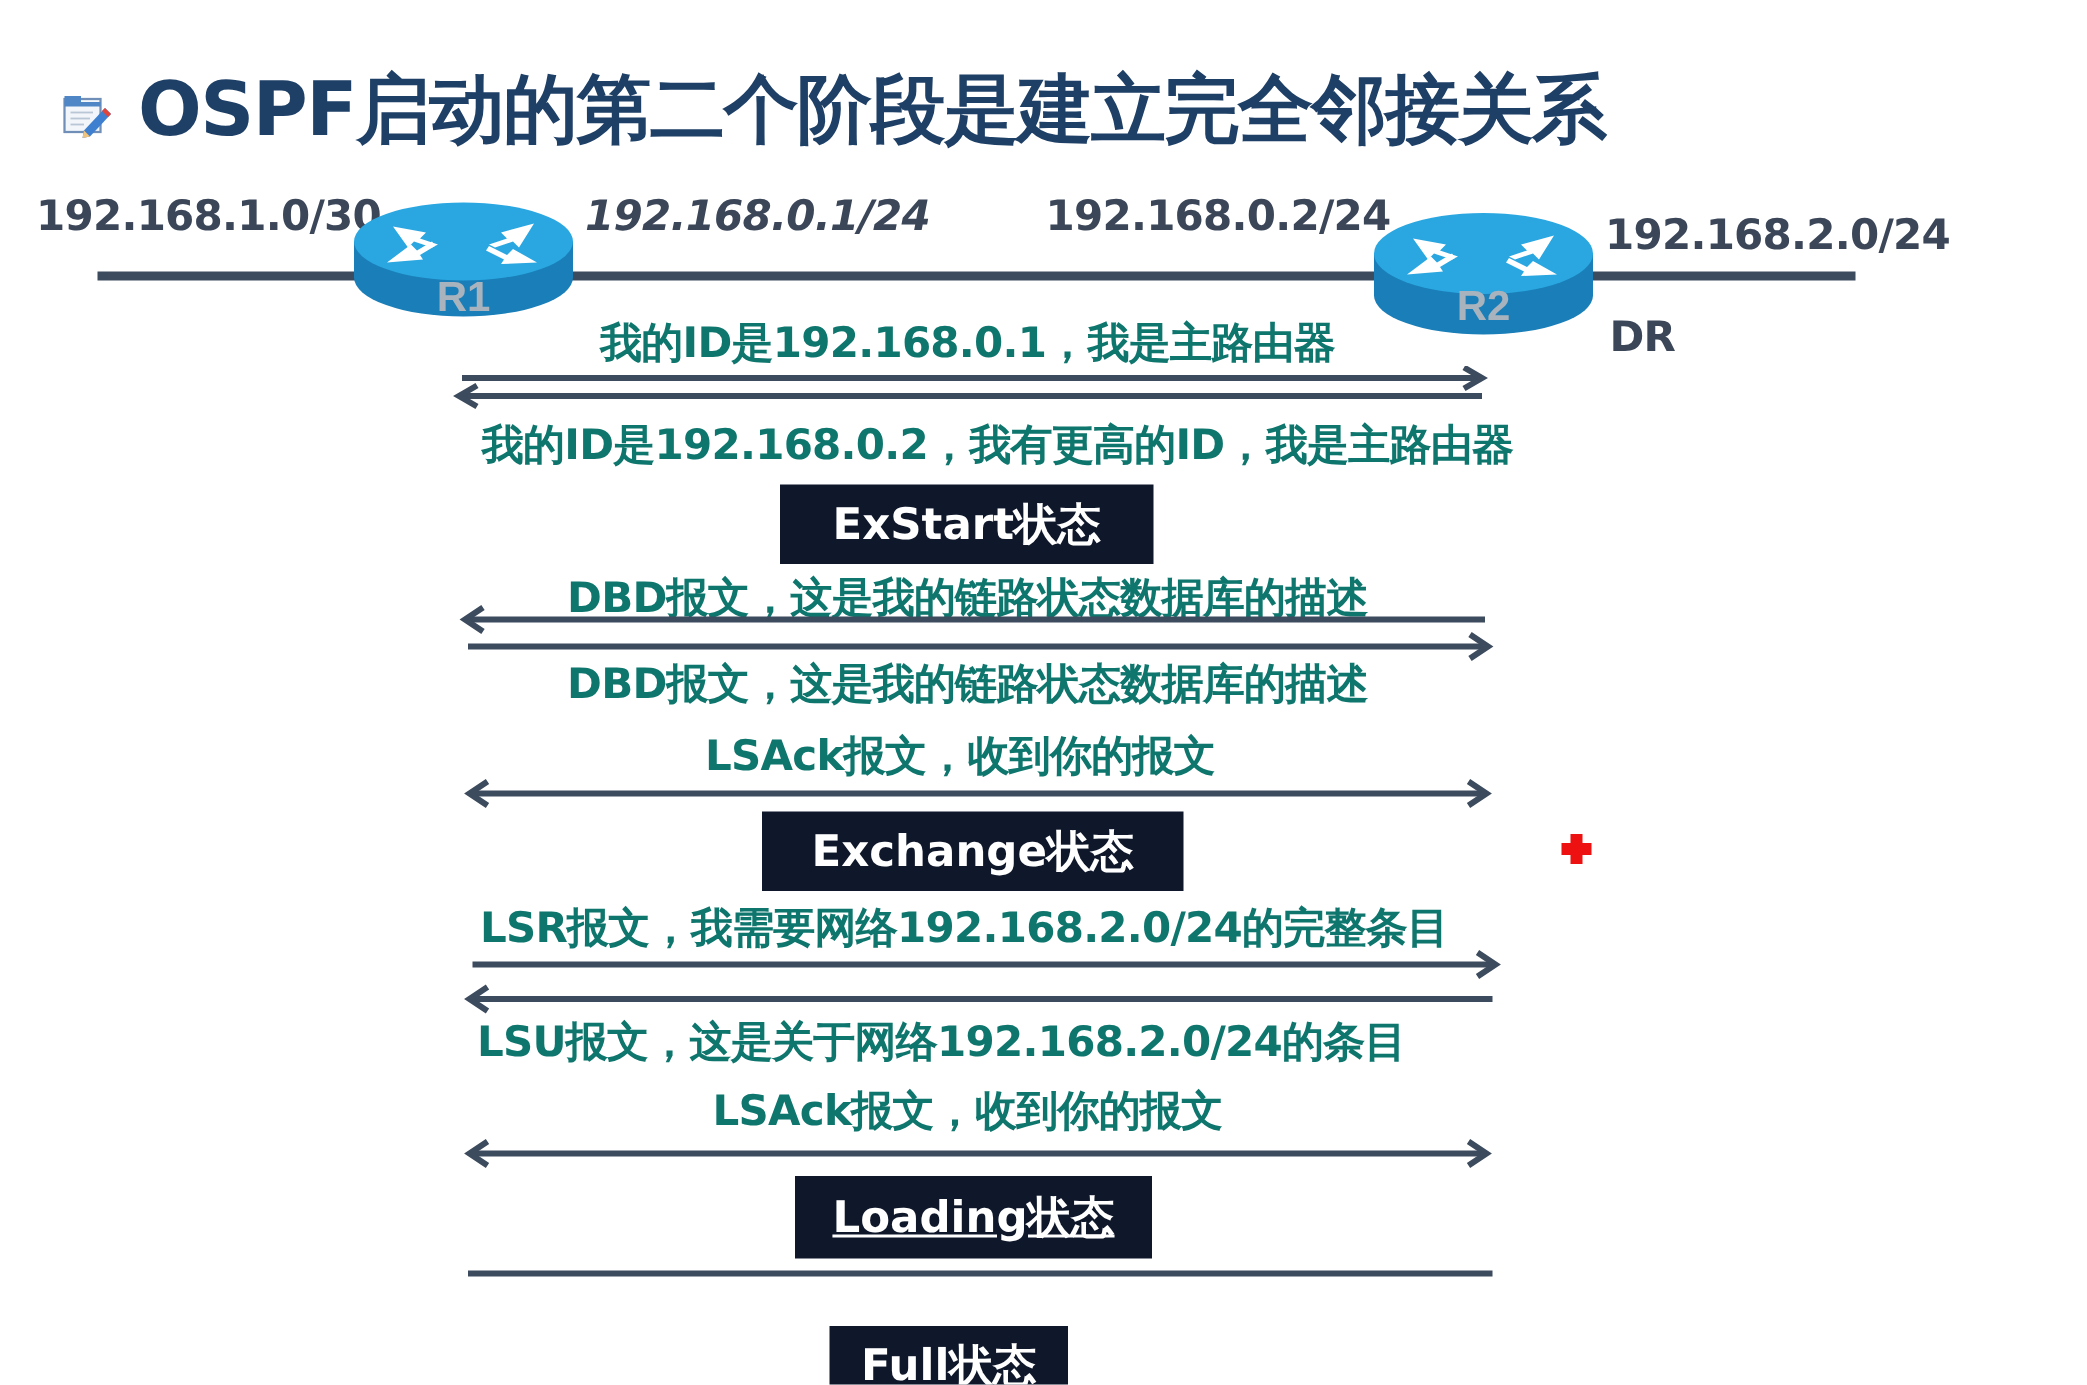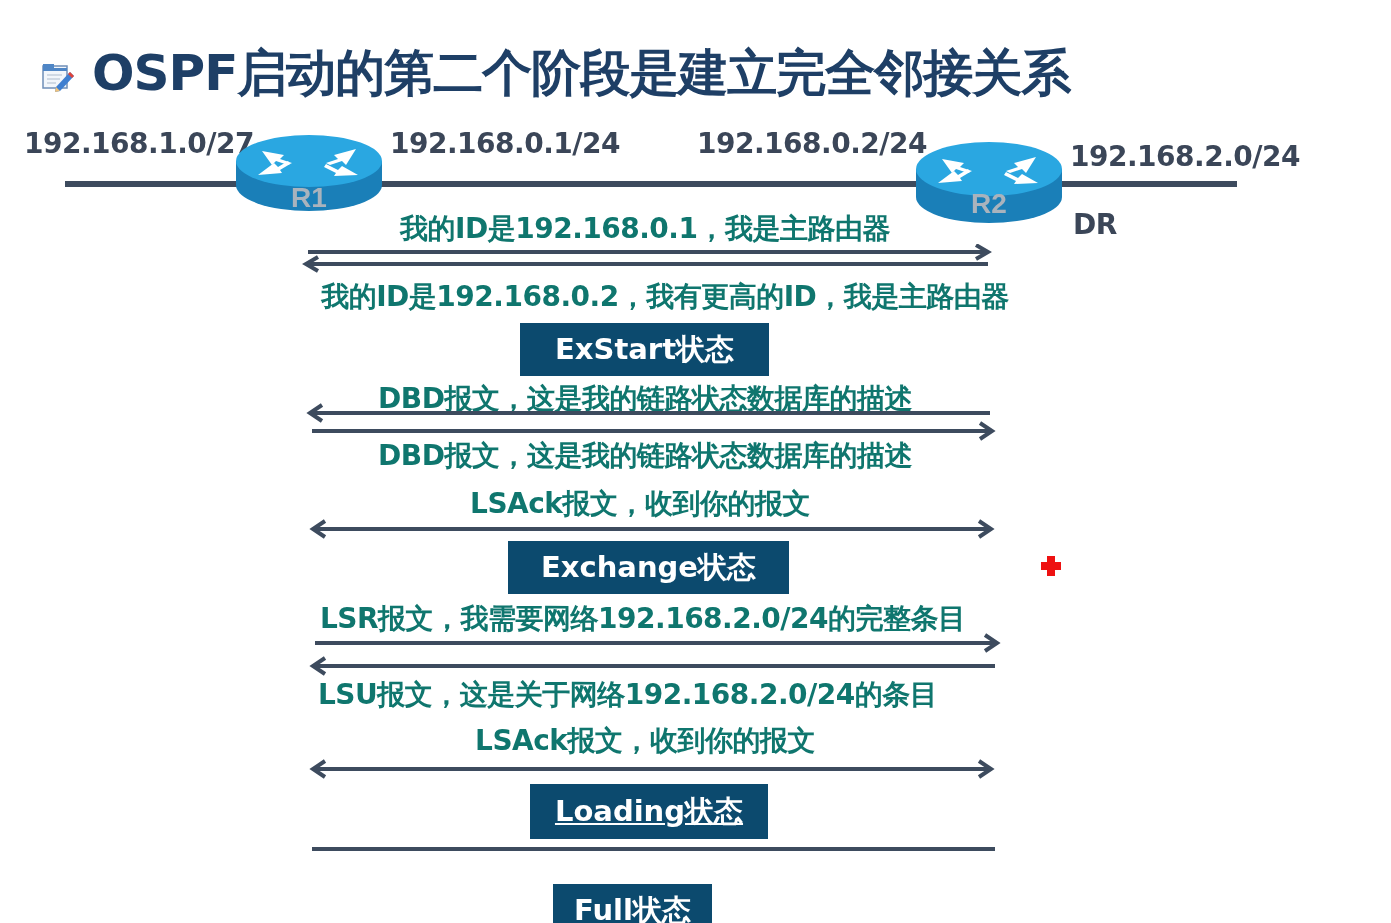--- a/index.html
+++ b/index.html
@@ -2,21 +2,21 @@
 <html><head>
 <meta charset="utf-8">
 <style>
   html, body { margin:0; padding:0; background:#ffffff; }
   body { width:1391px; height:923px; position:relative; overflow:hidden;
          font-family:"DejaVu Sans","Liberation Sans",sans-serif; color:#3b4658; }
   .abs { position:absolute; }
   .title { left:92px; top:40px; font-size:50px; font-weight:bold; color:#1e3f66; letter-spacing:-1px; white-space:nowrap;text-align:right; }
   .ip { font-size:28px; font-weight:bold; color:#3b4658; white-space:nowrap; letter-spacing:-0.5px; }
   .msg { font-size:28px; font-weight:bold; color:#0f766e; white-space:nowrap; letter-spacing:-0.5px; text-align:center; }
-  .state { background:#0c4a6e; color:#ffffff; font-size:29px; font-weight:bold; display:flex; align-items:center; justify-content:center; white-space:nowrap; }
+  .state { background:#0f172a; color:#ffffff; font-size:29px; font-weight:bold; display:flex; align-items:center; justify-content:center; white-space:nowrap; }
   .router-label { font-family:"Liberation Sans",sans-serif; font-size:28px; font-weight:bold; fill:#a9b3bd; }
   .marker { left:1040px; top:555px; width:20px; height:20px; }
 </style>
 </head>
 <body>
 
 <div class="abs" style="left:40px;top:60px;width:36px;height:36px;">
   <svg width="36" height="36" viewBox="0 0 36 36">
     <rect x="3" y="6" width="24" height="22" fill="#f2f6fb" stroke="#6f8fb8" stroke-width="1.5"></rect>
     <rect x="3" y="4" width="11" height="5" fill="#4f86c6"></rect>
@@ -27,22 +27,22 @@
     <polygon points="30,12 34,16 20,31 15,32 16,27" fill="#3f7fd0"></polygon>
     <polygon points="30,12 34,16 32,18 28,14" fill="#e0443a"></polygon>
     <polygon points="16,27 20,31 15,32" fill="#f2c37a"></polygon>
   </svg>
 </div>
 
 <div class="abs title">OSPF启动的第二个阶段是建立完全邻接关系</div>
 
 <div class="abs" style="left:65px;top:181px;width:1172px;height:6px;background:#3d4b5e;"></div>
 
-<div class="abs ip" style="left:24px;top:127px;">192.168.1.0/27</div>
-<div class="abs ip" style="left:390px;top:127px;">192.168.0.1/24</div>
+<div class="abs ip" style="left:24px;top:127px;">192.168.1.0/30</div>
+<div class="abs ip" style="left:390px;top:127px;font-style:italic;">192.168.0.1/24</div>
 <div class="abs ip" style="left:697px;top:127px;">192.168.0.2/24</div>
 <div class="abs ip" style="left:1070px;top:140px;">192.168.2.0/24</div>
 <div class="abs ip" style="left:1073px;top:208px;">DR</div>
 
 <div class="abs" style="left:234px;top:133px;width:150px;height:82px;">
   <svg width="150" height="82" viewBox="0 0 150 82">
     <path d="M2,28 L2,52 A73,26 0 0 0 148,52 L148,28 Z" fill="#1a7fb8"></path>
     <ellipse cx="75" cy="28" rx="73" ry="26" fill="#2aa7e1"></ellipse>
     <g fill="#ffffff">
       <polygon points="28,18 50,22 46,26 58,30 54,32 42,28 38,32"></polygon>

